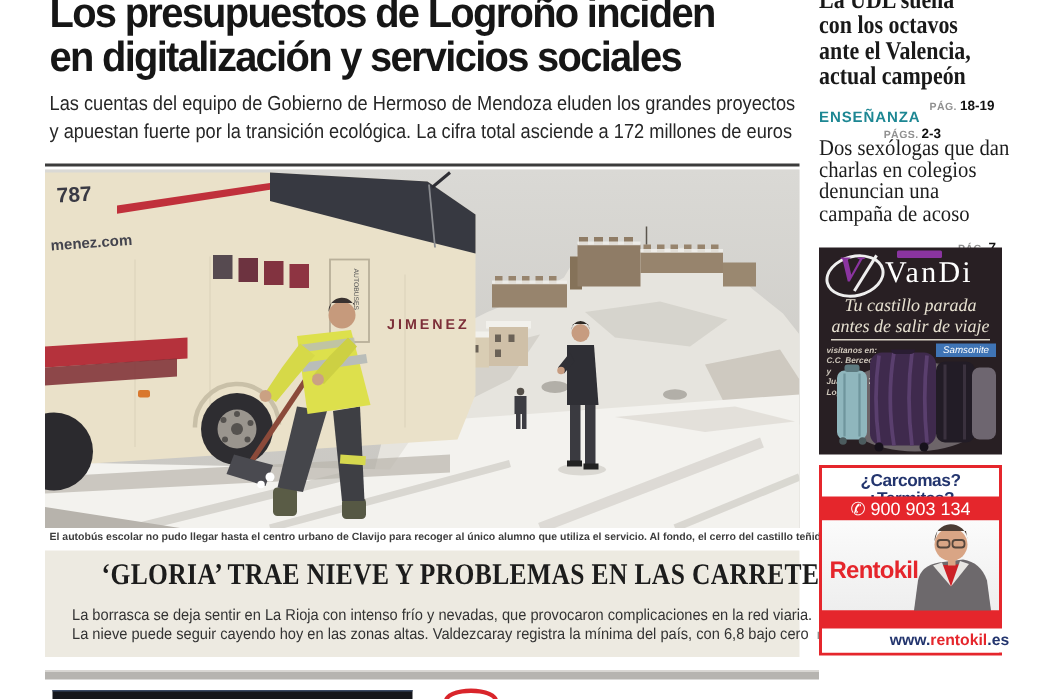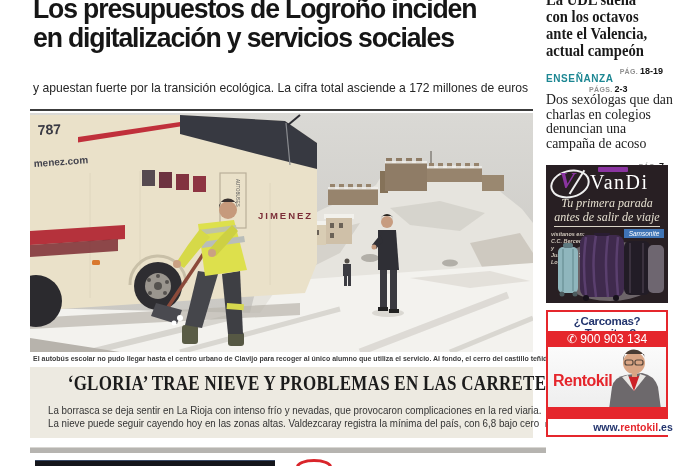--- a/index.html
+++ b/index.html
@@ -78,20 +78,23 @@
   .rk-url .u1,.rk-url .u3{color:#23356e;} .rk-url .u2{color:#e5262c;}
 </style>
 </head>
 <body>
 
 <div id="page">
 
   <div class="abs headline" style="top:-5px;">Los presupuestos de Logroño inciden</div>
   <div class="abs headline" style="top:24px;">en digitalización y servicios sociales</div>
 
+  <div class="abs subhead" style="top:60px;">
+    <span class="sx">Las cuentas del equipo de Gobierno de Hermoso de Mendoza eluden los grandes proyectos</span>
+  </div>
   <div class="abs subhead" style="top:79px;">
     <span class="sx">y apuestan fuerte por la transición ecológica. La cifra total asciende a 172 millones de euros</span><span class="pg-label">PÁGS.</span><span class="pg-num">2-3</span>
   </div>
 
   <div class="abs top-rule"></div>
 
   <div class="abs photo-box">
     <svg width="503" height="239" viewBox="0 0 503 239">
       <defs>
         <linearGradient id="skyg" x1="0" y1="0" x2="0" y2="1">
@@ -275,21 +278,21 @@
   <div class="abs sb-pag2"><span class="pg-label">PÁG.</span><span class="pg-num">7</span></div>
   <div class="abs sb-rule"></div>
 
   <div class="abs vandi">
     <div class="vandi-logo-ellipse"></div>
     <div class="vandi-v">V</div>
     <div class="vandi-slash"></div>
     <div class="vandi-minitext"></div>
     <div class="vandi-brand">VanDi</div>
     <div class="vandi-tag">
-      <div>Tu primera parada</div>
+      <div>Tu castillo parada</div>
       <div>antes de salir de viaje</div>
     </div>
     <div class="vandi-underline"></div>
     <div class="vandi-visit">
       <div>visítanos en:</div>
       <div>C.C. Berceo</div>
       <div>y</div>
       <div>Juan XXII, 7</div>
       <div>Logroño</div>
     </div>

